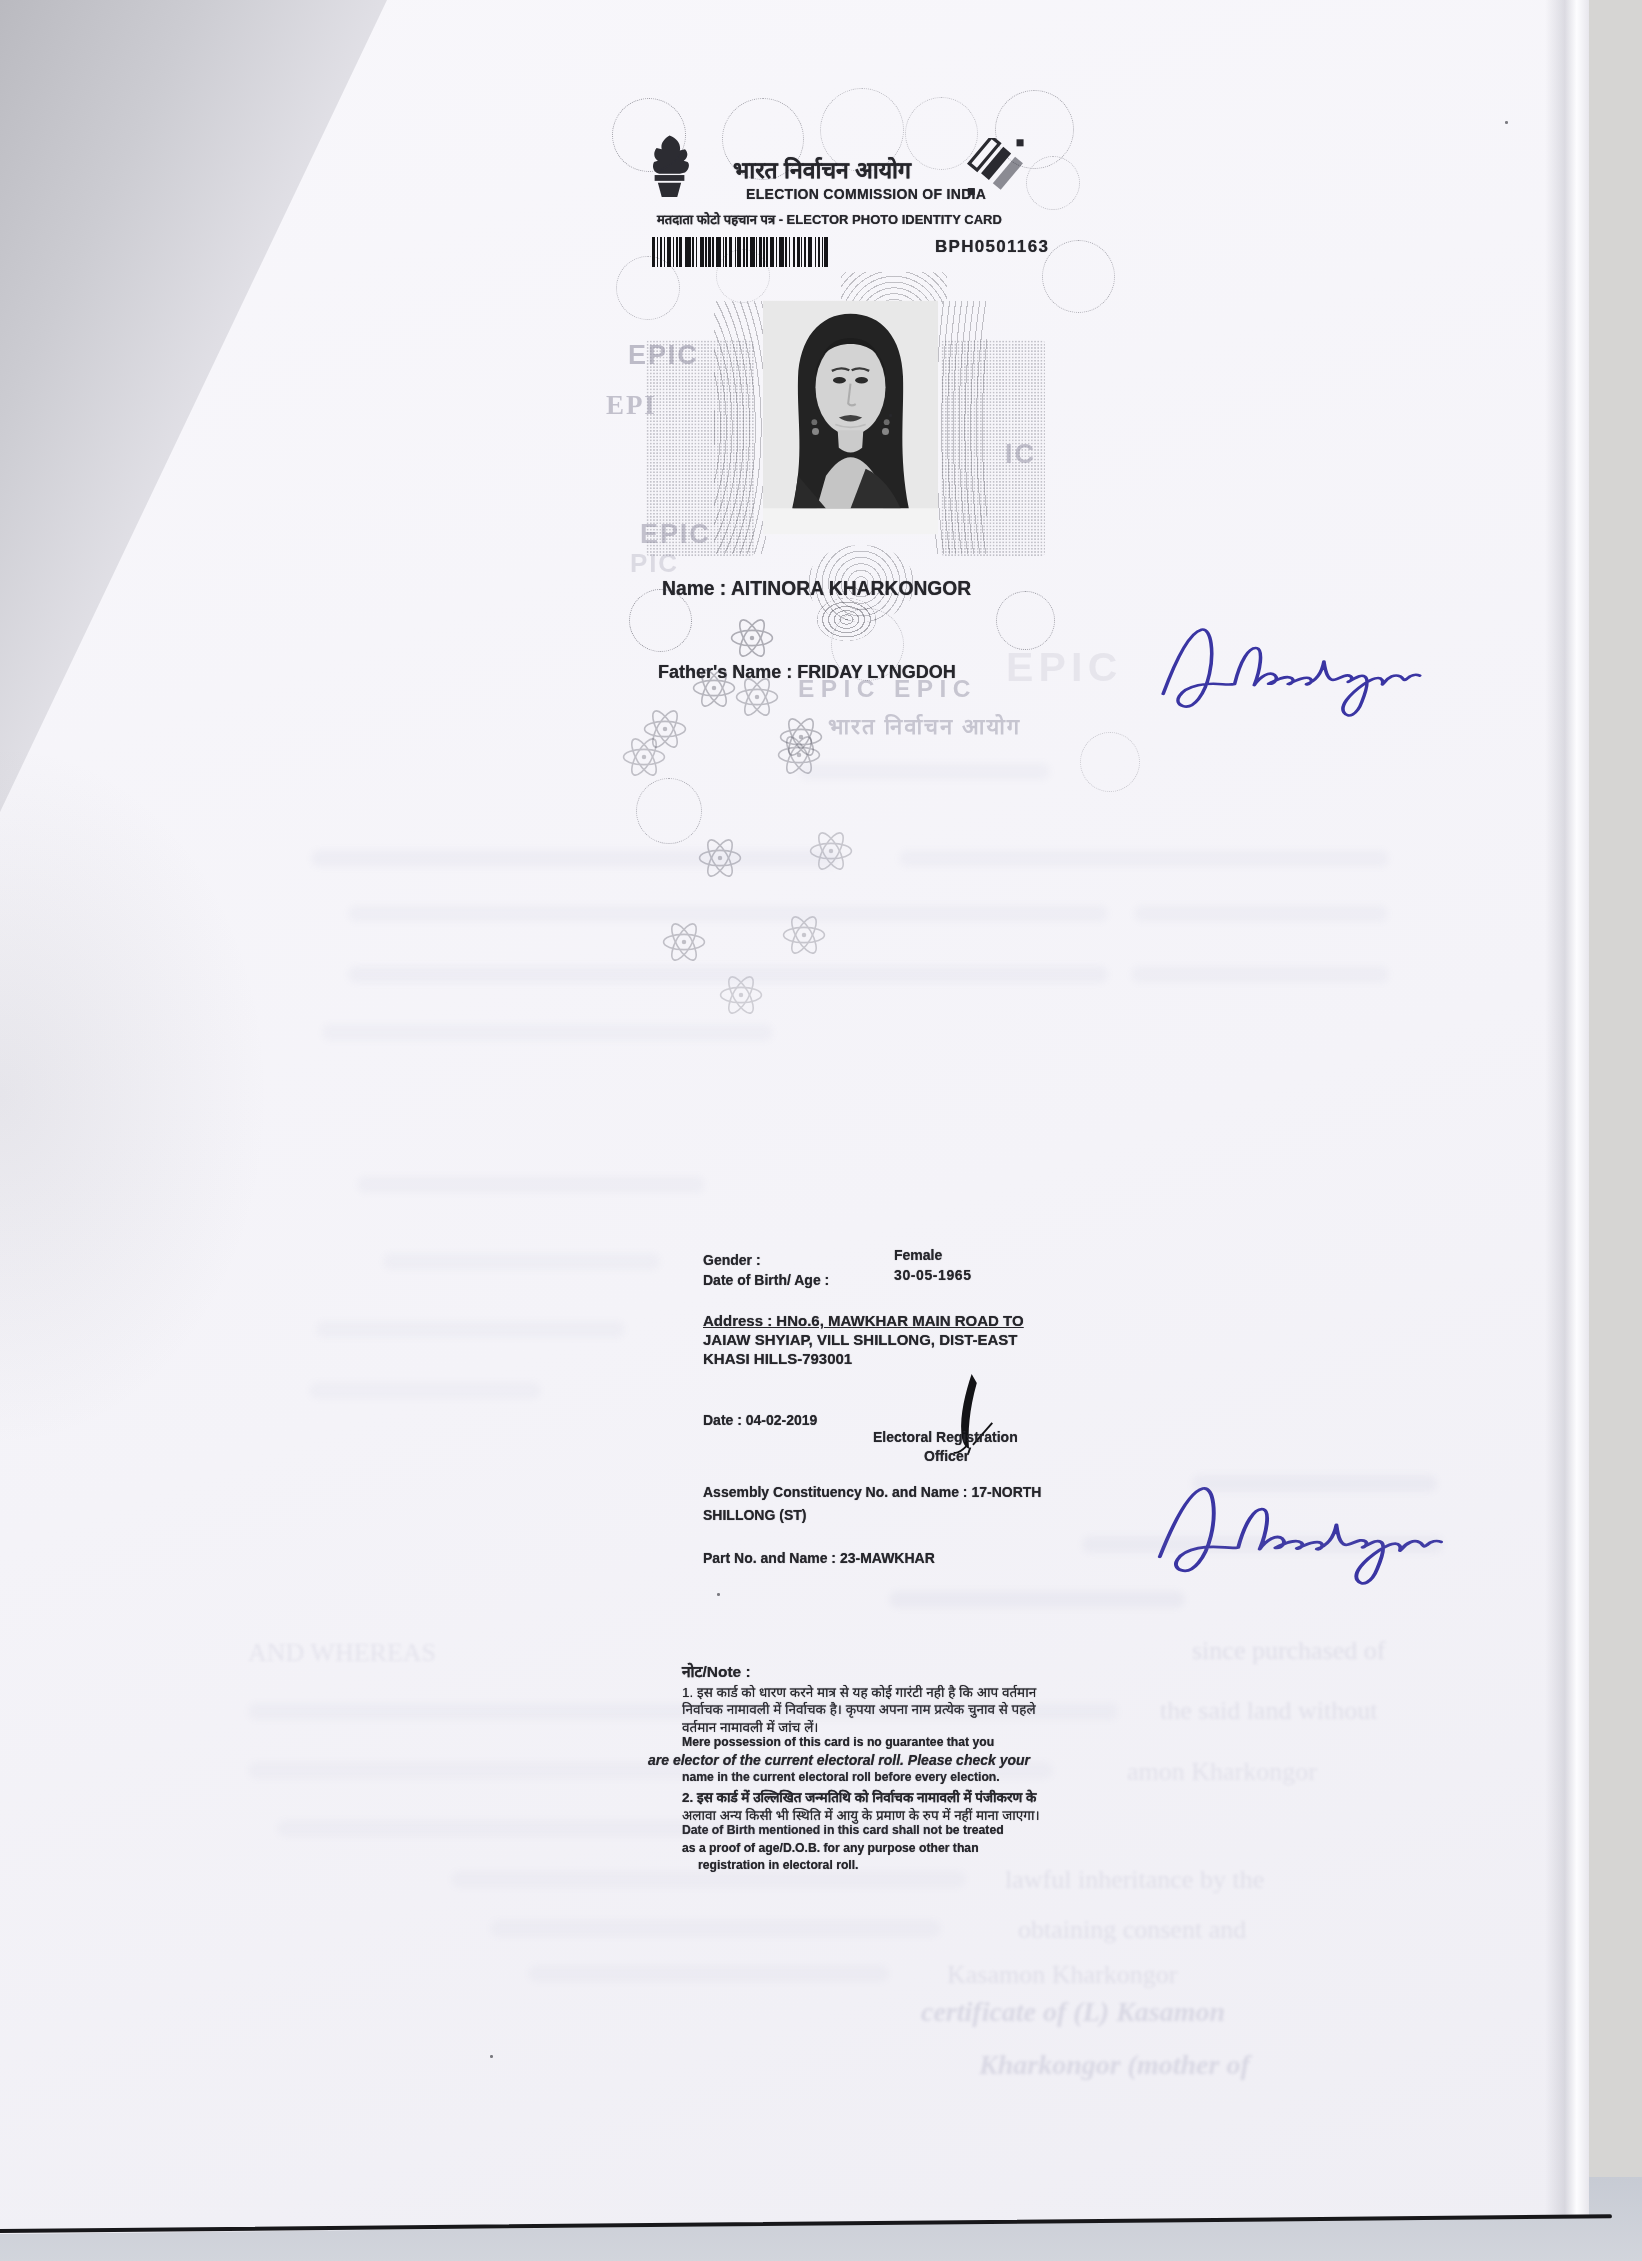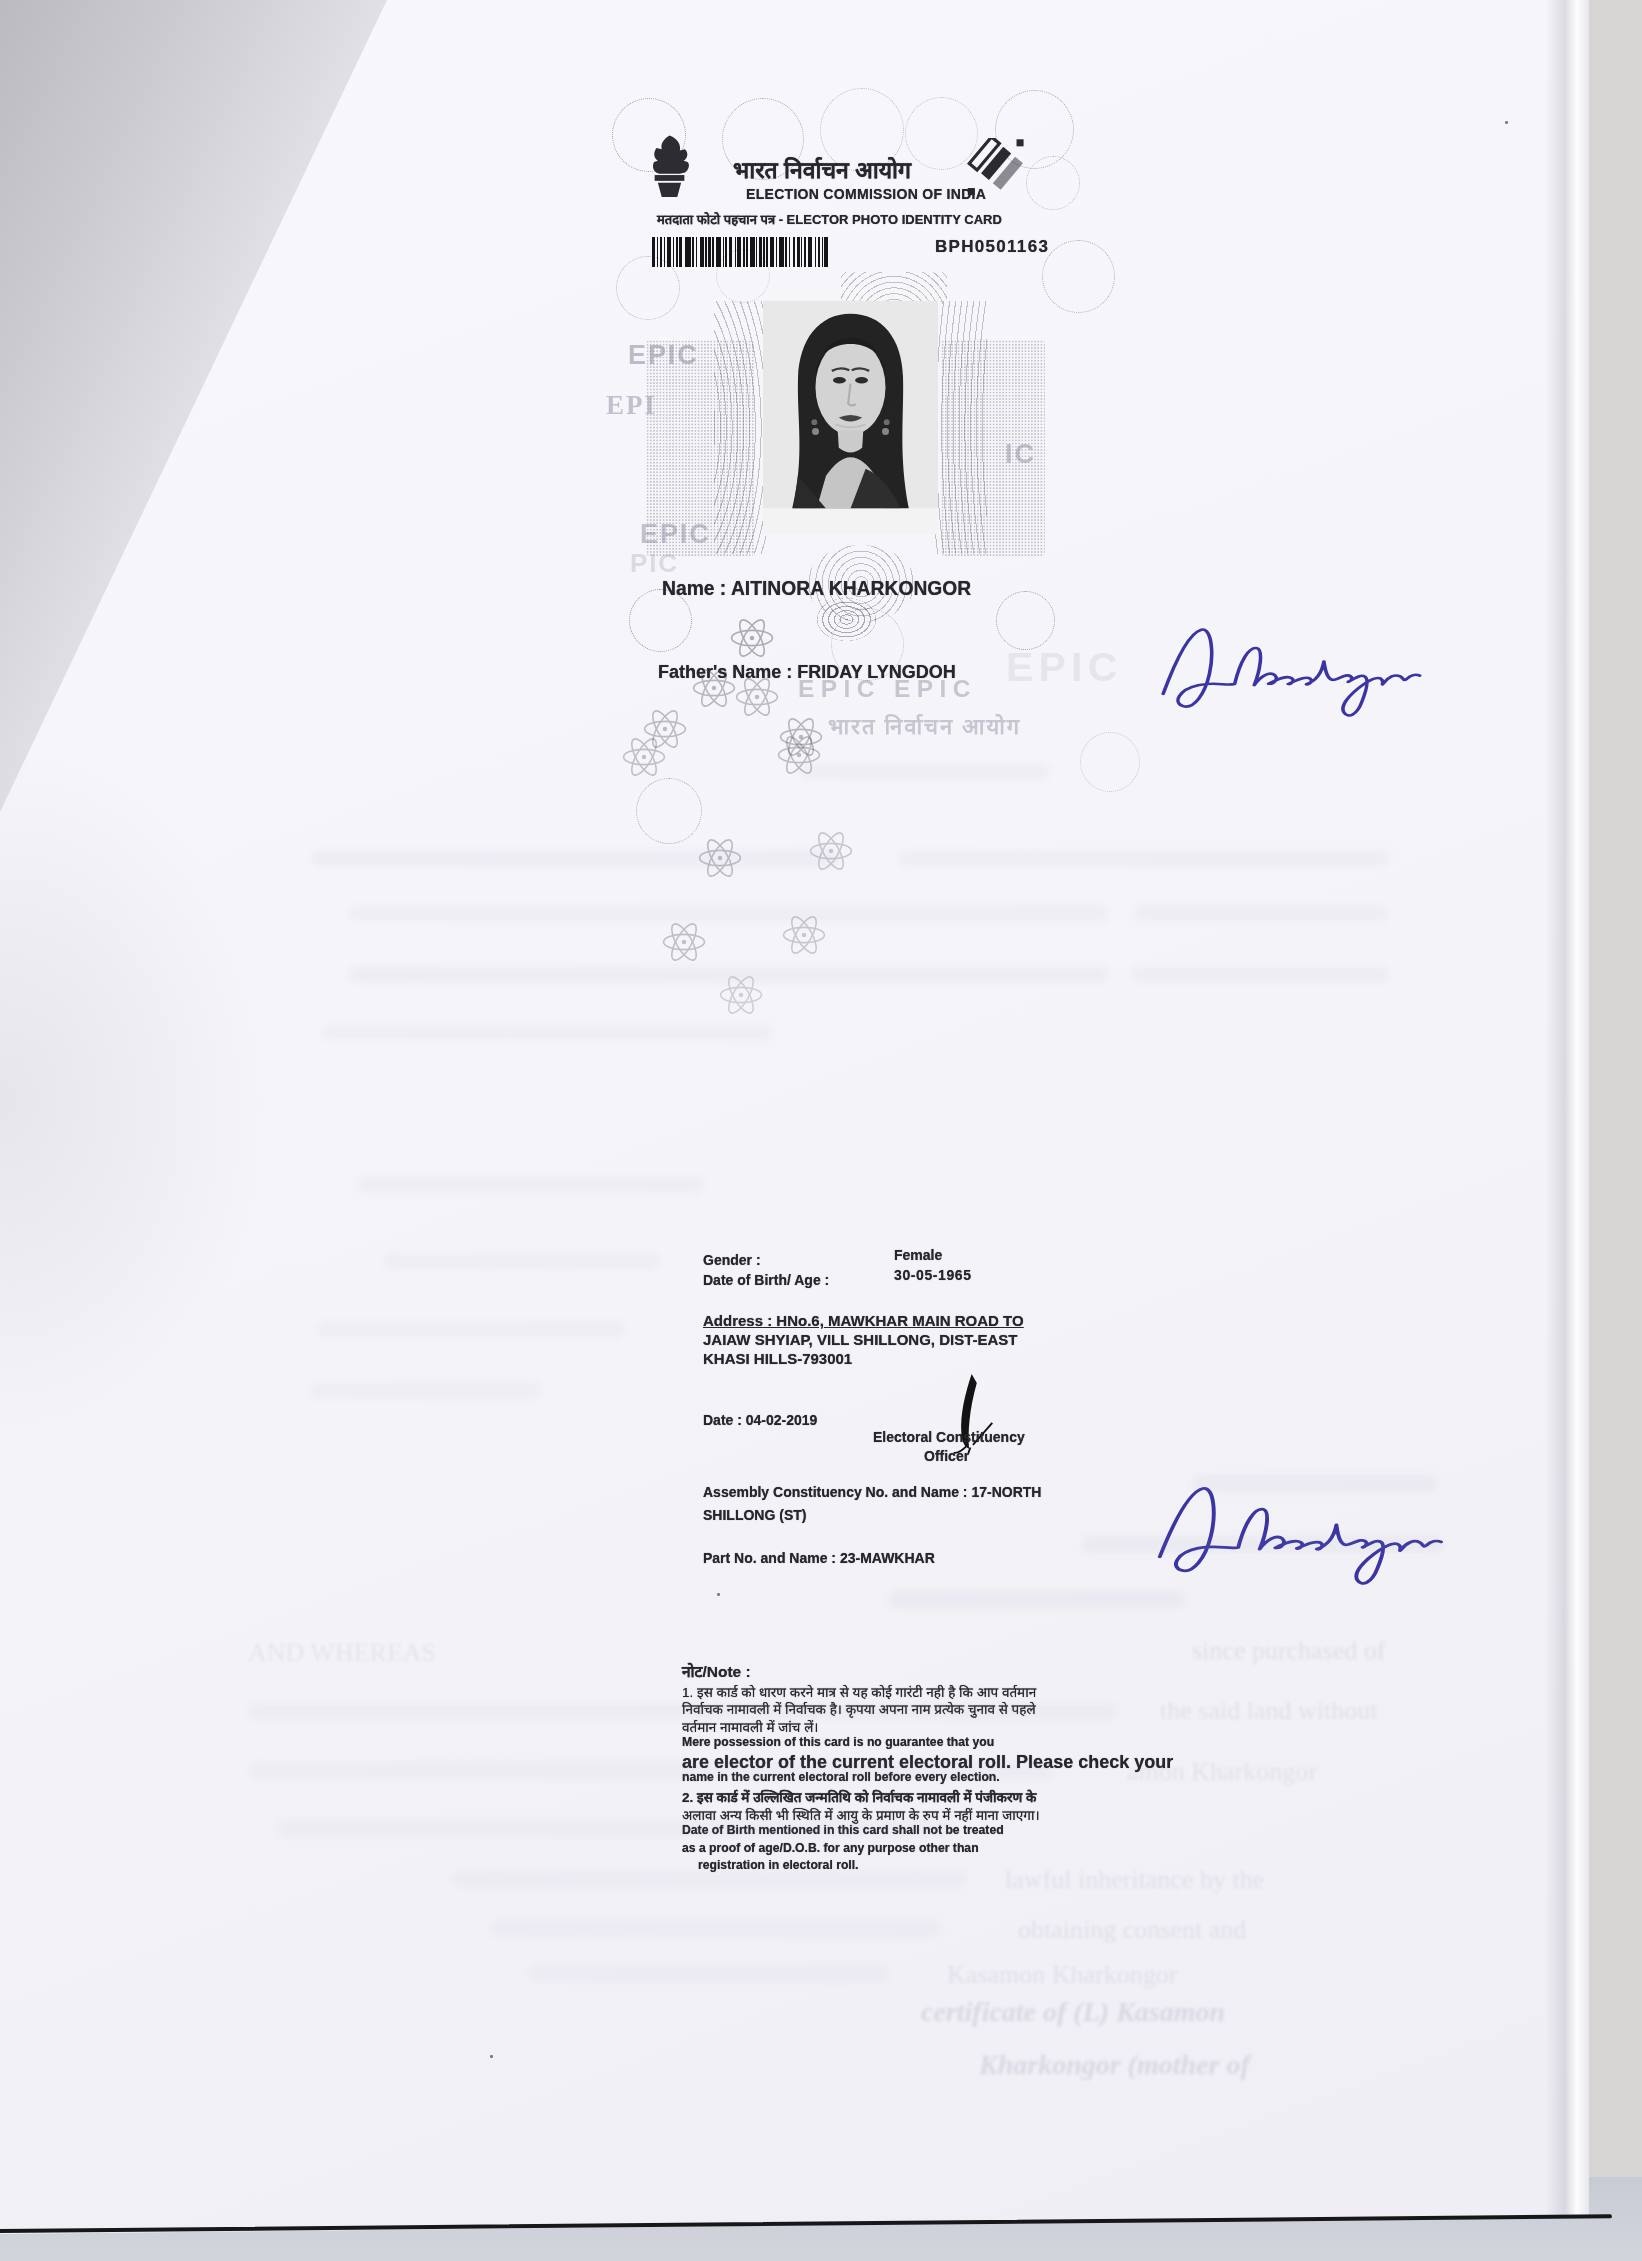--- a/index.html
+++ b/index.html
@@ -182,33 +182,33 @@
     <div class="ink b" style="left:703px;top:1350px;font-size:15px;">KHASI HILLS-793001</div>
 
     <svg class="sig" style="left:942px;top:1370px" width="58" height="84" viewBox="0 0 90 130">
       <path d="M46,6 C36,36 28,68 30,98 C31,112 36,120 42,122 C40,98 42,62 54,20 Z" fill="#131316"></path>
       <path d="M44,120 C42,126 40,130 42,130" stroke="#131316" stroke-width="3" fill="none"></path>
       <path d="M48,116 L78,82" stroke="#131316" stroke-width="3" fill="none"></path>
       <path d="M38,118 C30,126 24,130 18,128" stroke="#131316" stroke-width="3" fill="none"></path>
     </svg>
 
     <div class="ink b" style="left:703px;top:1412px;font-size:14px;">Date : 04-02-2019</div>
-    <div class="ink b" style="left:873px;top:1429px;font-size:14px;">Electoral Constituency</div>
+    <div class="ink b" style="left:873px;top:1429px;font-size:14px;">Electoral Registration</div>
     <div class="ink b" style="left:924px;top:1448px;font-size:14px;">Officer</div>
     <div class="ink b" style="left:703px;top:1484px;font-size:14px;">Assembly Constituency No. and Name : 17-NORTH</div>
     <div class="ink b" style="left:703px;top:1507px;font-size:14px;">SHILLONG (ST)</div>
     <div class="ink b" style="left:703px;top:1550px;font-size:14px;">Part No. and Name : 23-MAWKHAR</div>
 
     <div class="ink b" style="left:682px;top:1660px;font-size:15.5px;">नोट/Note :</div>
     <div id="note-lines">
         <div class="ink" style="left: 682px; top: 1683px; font-size: 13.5px;">1. इस कार्ड को धारण करने मात्र से यह कोई गारंटी नही है कि आप वर्तमान</div>
         <div class="ink" style="left: 682px; top: 1700px; font-size: 13.5px;">निर्वाचक नामावली में निर्वाचक है। कृपया अपना नाम प्रत्येक चुनाव से पहले</div>
         <div class="ink" style="left: 682px; top: 1718px; font-size: 13.5px;">वर्तमान नामावली में जांच लें।</div>
         <div class="ink b" style="left: 682px; top: 1735px; font-size: 12.2px;">Mere possession of this card is no guarantee that you</div>
-        <div class="ink b" style="left: 682px; top: 1752px; font-size: 18px;">are elector of the current electoral roll. Please check your</div>
+        <div class="ink b" style="left: 648px; top: 1752px; font-size: 14px; font-style: italic;">are elector of the current electoral roll. Please check your</div>
         <div class="ink b" style="left: 682px; top: 1770px; font-size: 12.2px;">name in the current electoral roll before every election.</div>
         <div class="ink" style="left: 682px; top: 1788px; font-size: 13.5px; font-weight: bold;">2. इस कार्ड में उल्लिखित जन्मतिथि को निर्वाचक नामावली में पंजीकरण के</div>
         <div class="ink" style="left: 682px; top: 1806px; font-size: 13.5px;">अलावा अन्य किसी भी स्थिति में आयु के प्रमाण के रुप में नहीं माना जाएगा।</div>
         <div class="ink b" style="left: 682px; top: 1823px; font-size: 12.2px;">Date of Birth mentioned in this card shall not be treated</div>
         <div class="ink b" style="left: 682px; top: 1841px; font-size: 12.2px;">as a proof of age/D.O.B. for any purpose other than</div>
         <div class="ink b" style="left: 682px; top: 1858px; font-size: 12.2px; padding-left: 16px;">registration in electoral roll.</div>
       </div>
 
     <svg style="position:absolute;width:0;height:0">
         <defs>

